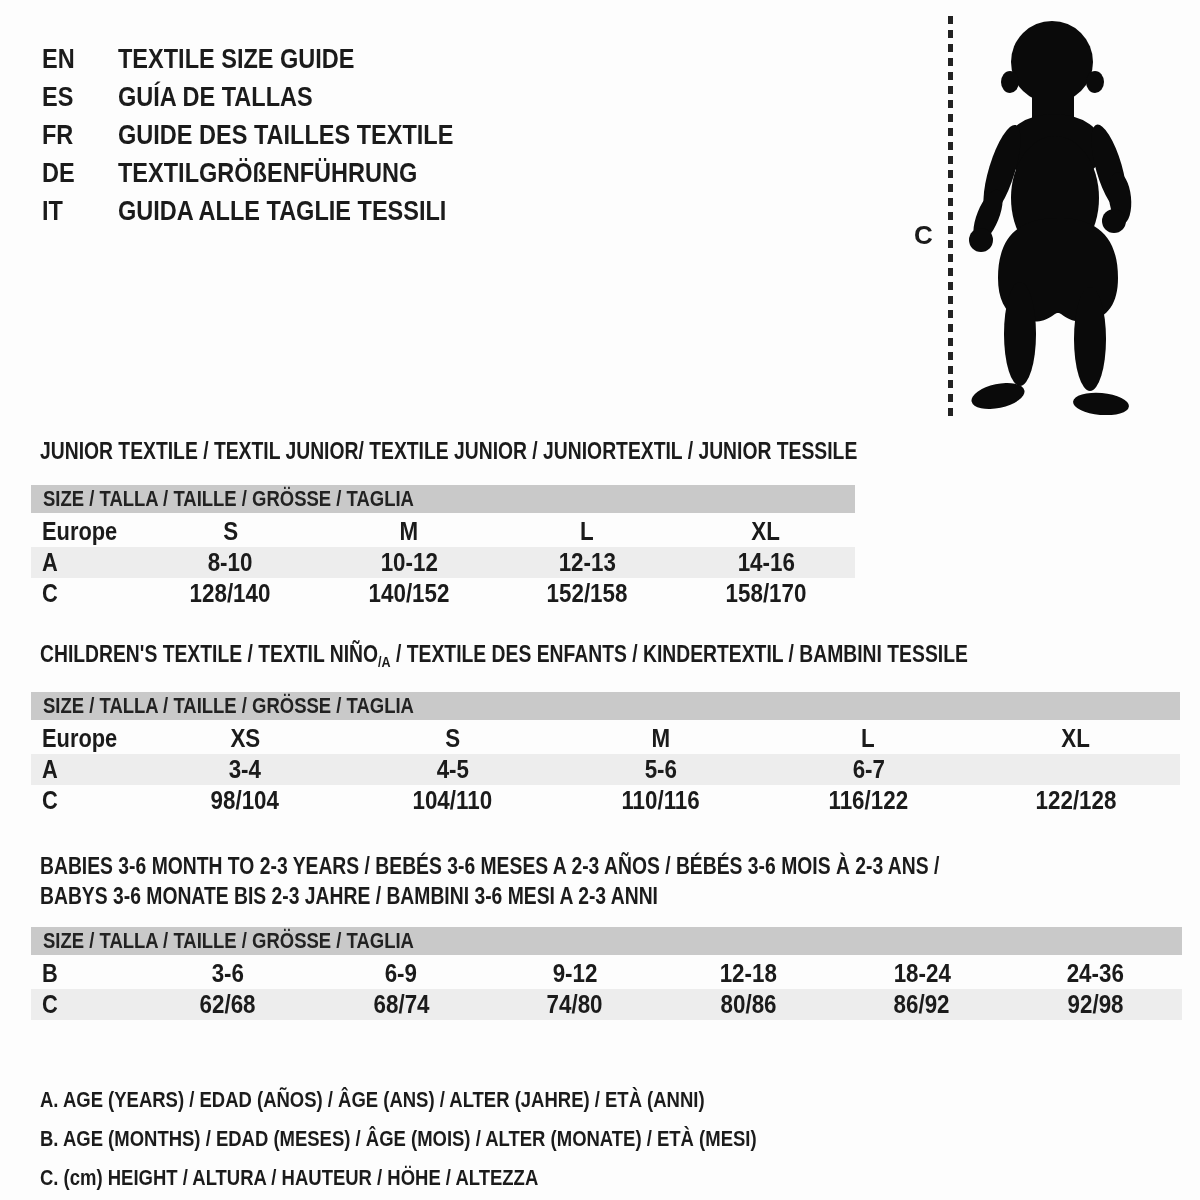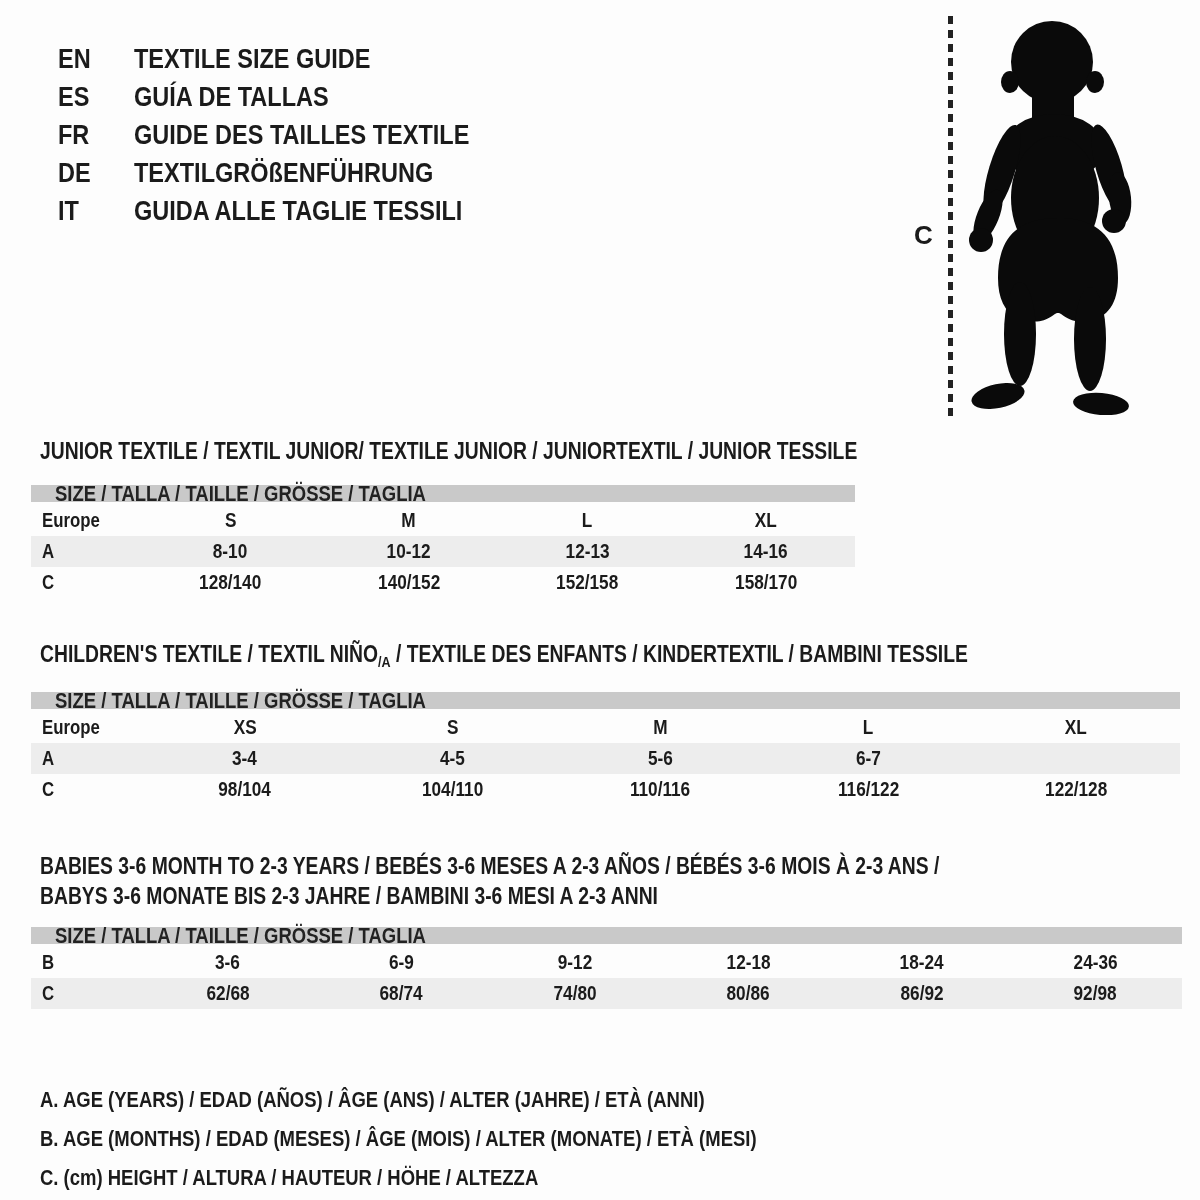--- a/index.html
+++ b/index.html
@@ -13,47 +13,47 @@
     overflow:hidden;
   }
   .abs{position:absolute;}
 
   
   .cx{display:inline-block;transform:scaleX(.84);transform-origin:0 50%;white-space:nowrap;}
   .cxc{display:inline-block;transform:scaleX(.86);transform-origin:50% 50%;white-space:nowrap;}
 
   
   .hdr{left:42px;top:40px;}
-  .hrow{display:flex;height:38px;align-items:center;font-size:28px;margin-left:16px;}
+  .hrow{display:flex;height:38px;align-items:center;font-size:28px;}
   .hcode{width:76px;flex:0 0 76px;}
   
   .dashline{
     left:948px;top:16px;width:5px;height:400px;
     background:repeating-linear-gradient(180deg,#222 0 8px,transparent 8px 14px);
   }
   .cmark{left:914px;top:220px;font-size:26px;}
   .fig{left:968px;top:18px;}
 
   
   .stitle{left:40px;font-size:23px;}
   .stitle .sub{font-size:15px;position:relative;top:5px;}
 
   
   .tbl{left:31px;}
   .bar{
-    height:17px;background:#c9c9c9;display:flex;align-items:center;
-    padding-left:24px;font-size:22px;color:#222;
+    height:28px;background:#c9c9c9;display:flex;align-items:center;
+    padding-left:12px;font-size:22px;color:#222;
   }
   .trow{display:grid;height:31px;}
   .g4{grid-template-columns:110px repeat(4,1fr);}
   .g5{grid-template-columns:110px repeat(5,1fr);}
   .g6{grid-template-columns:110px repeat(6,1fr);}
   .trow.first{margin-top:3px;}
   .trow.band{background:#ededed;}
-  .cell{display:flex;align-items:center;justify-content:center;font-size:20px;}
+  .cell{display:flex;align-items:center;justify-content:center;font-size:26px;}
   .cell.lbl{justify-content:flex-start;padding-left:11px;}
 
   
   .legend{left:40px;top:1076px;font-size:22px;}
   .legend .lline{height:31px;display:flex;align-items:center;margin-top:8px;}
 </style>
 </head>
 <body>
 
 <div class="abs hdr">

